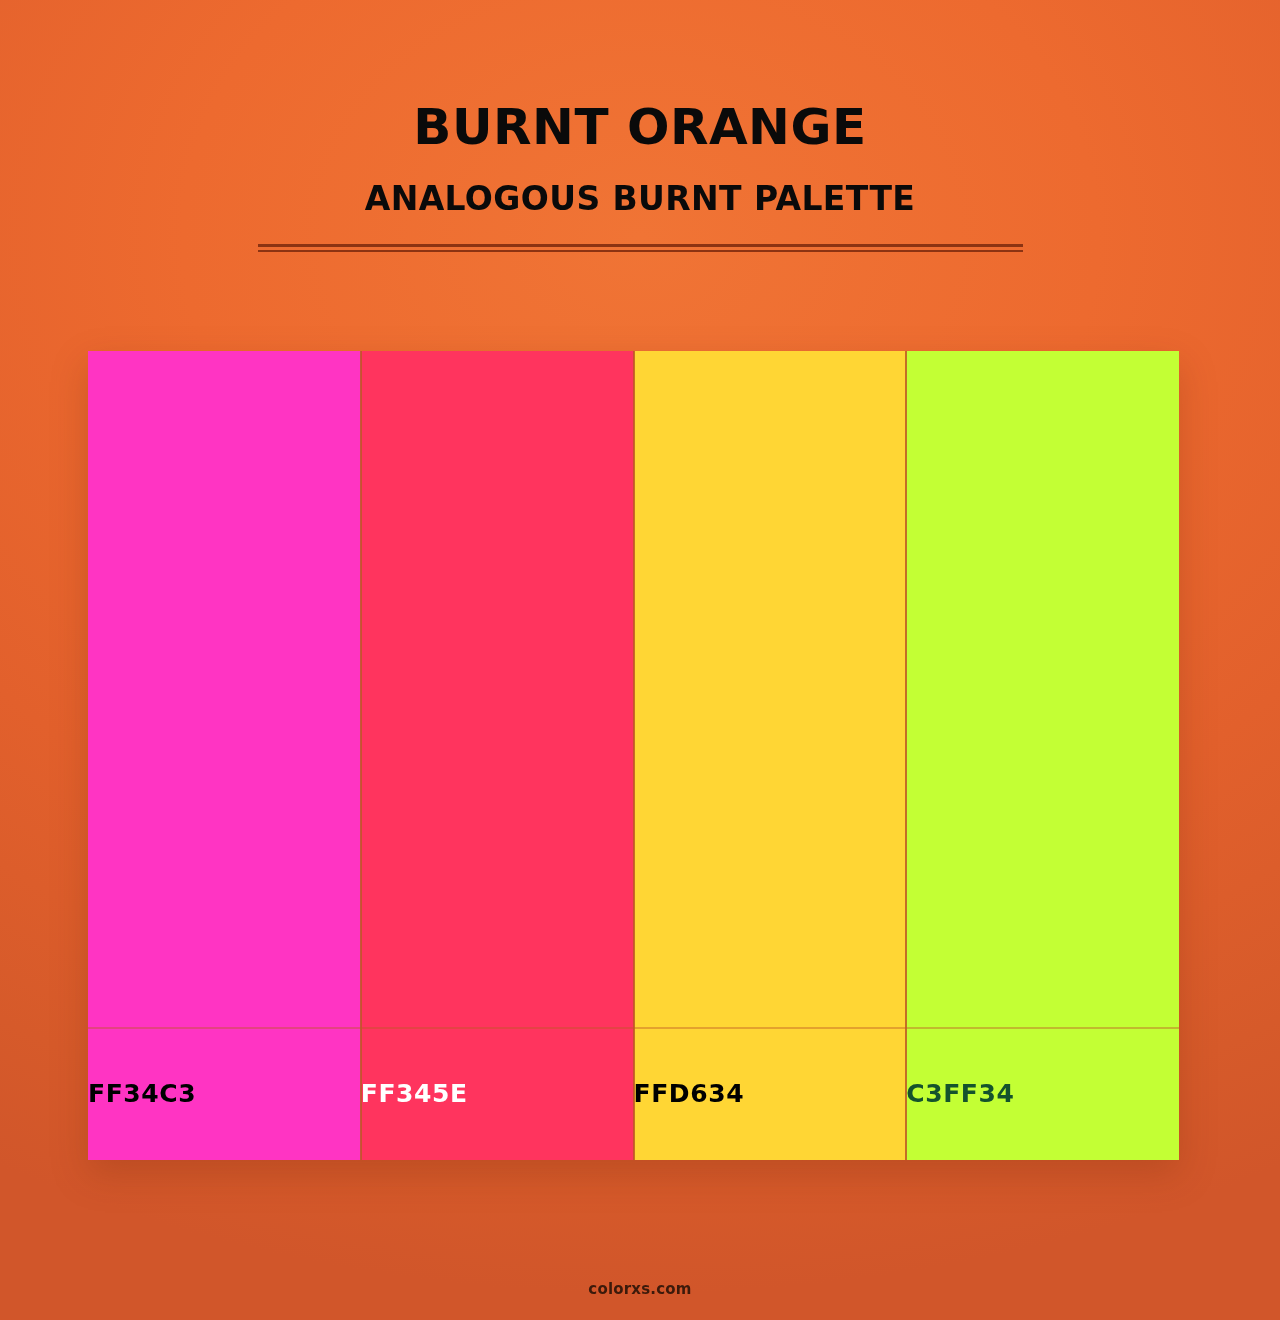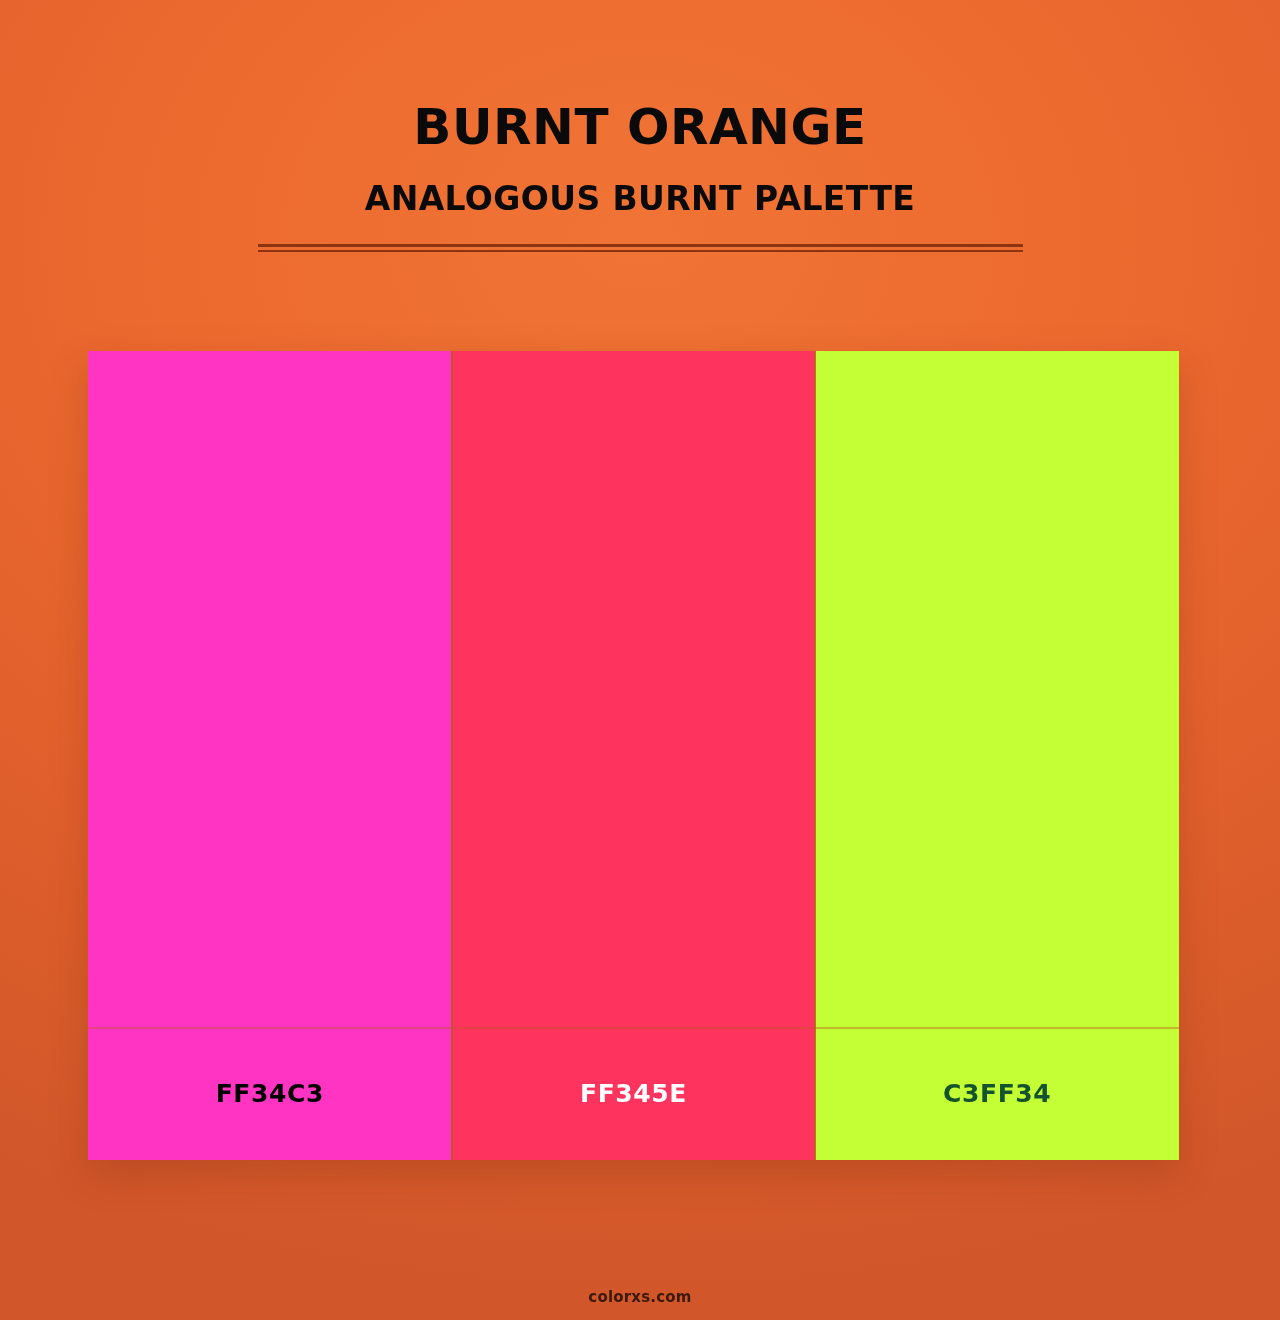--- a/index.html
+++ b/index.html
@@ -107,21 +107,20 @@
 
   .swatch-body {
     flex: 1 1 auto;
   }
 
   .swatch-label-band {
     height: 133px;
     flex: 0 0 133px;
     display: flex;
     align-items: center;
-    justify-content: center;
     position: relative;
   }
 
   
   .swatch-label-band::before {
     content: "";
     position: absolute;
     left: 0;
     right: 0;
     top: 0;
@@ -133,21 +132,21 @@
     font-size: 25px;
     font-weight: 700;
     letter-spacing: 0.6px;
     white-space: nowrap;
   }
 
   
   .footer {
     position: absolute;
     left: 0;
-    bottom: 14px;
+    bottom: 22px;
     width: 1280px;
     text-align: center;
   }
 
   .footer-text {
     font-size: 15px;
     font-weight: 700;
     color: #3C1A0B;
     letter-spacing: 0.2px;
   }
@@ -172,20 +171,26 @@
         <div class="swatch-label-band" style="background: rgb(255, 52, 195);">
           <span class="swatch-label" style="color: rgb(0, 0, 0);">FF34C3</span>
         </div>
       </div>
       <div class="swatch" style="background: rgb(255, 52, 94);">
         <div class="swatch-body" style="background: rgb(255, 52, 94);"></div>
         <div class="swatch-label-band" style="background: rgb(255, 52, 94);">
           <span class="swatch-label" style="color: rgb(255, 255, 255);">FF345E</span>
         </div>
       </div>
+      <div class="swatch" style="background: rgb(255, 214, 52);">
+        <div class="swatch-body" style="background: rgb(255, 214, 52);"></div>
+        <div class="swatch-label-band" style="background: rgb(255, 214, 52);">
+          <span class="swatch-label" style="color: rgb(0, 0, 0);">FFD634</span>
+        </div>
+      </div>
       <div class="swatch" style="background: rgb(195, 255, 52);">
         <div class="swatch-body" style="background: rgb(195, 255, 52);"></div>
         <div class="swatch-label-band" style="background: rgb(195, 255, 52);">
           <span class="swatch-label" style="color: #14532d;">C3FF34</span>
         </div>
       </div>
     </div>
 
   <div class="footer">
     <div class="footer-text">colorxs.com</div>

